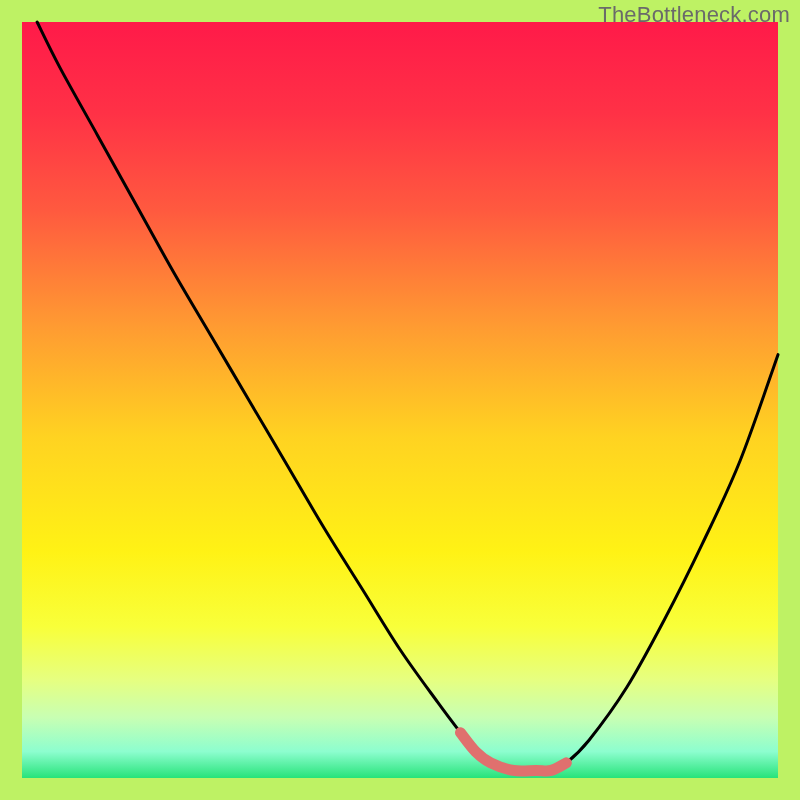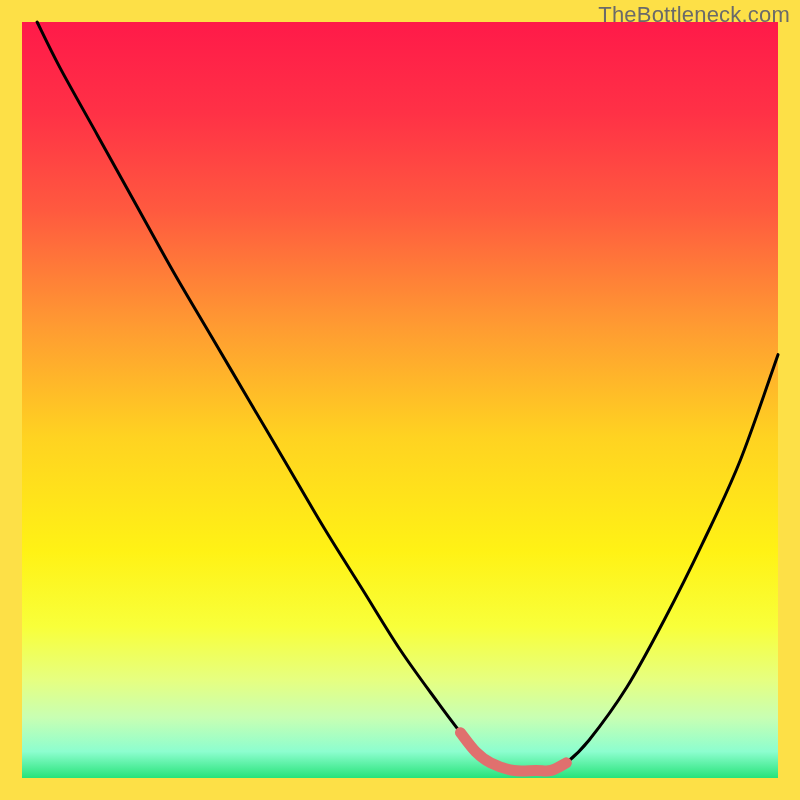--- a/index.html
+++ b/index.html
@@ -7,21 +7,21 @@
     padding: 0;
     width: 800px;
     height: 800px;
     background: #000;
     overflow: hidden;
     font-family: Arial, Helvetica, sans-serif;
   }
   .frame {
     position: absolute;
     inset: 0;
-    background: #fde047;
+    background: #bef264;
     text-align: right;
   }
   .plot-area {
     position: absolute;
     left: 22px;
     top: 22px;
     width: 756px;
     height: 756px;
   }
   .gradient-bg {

